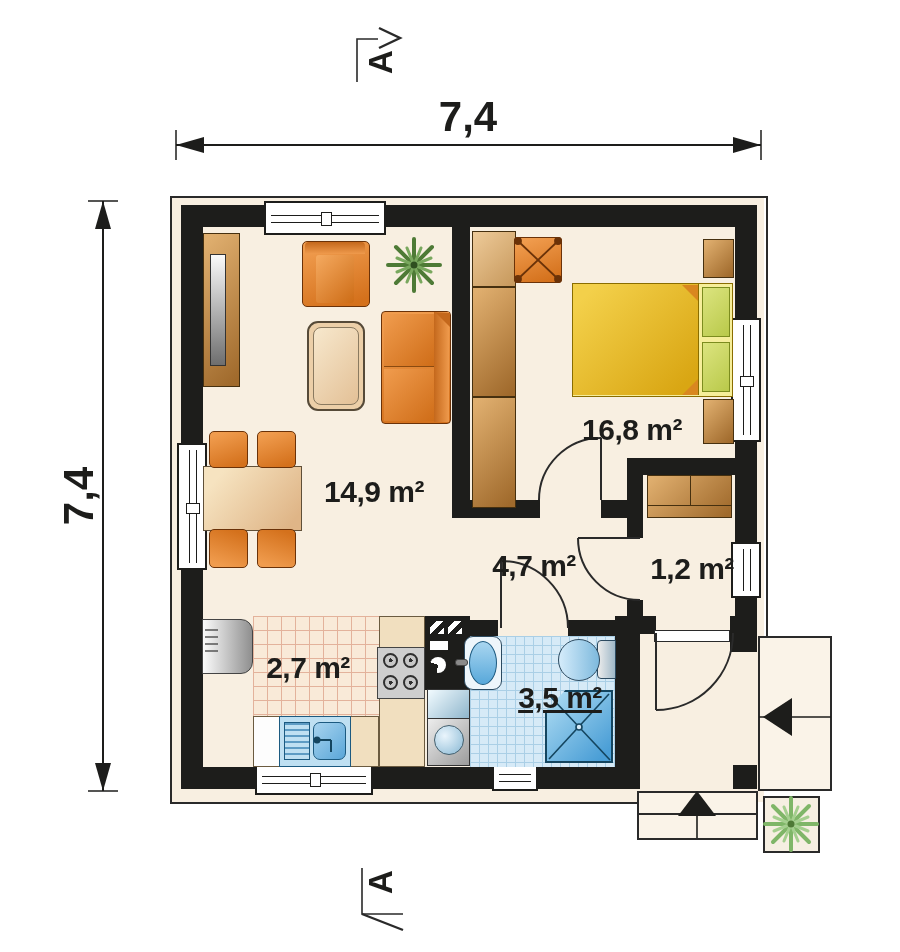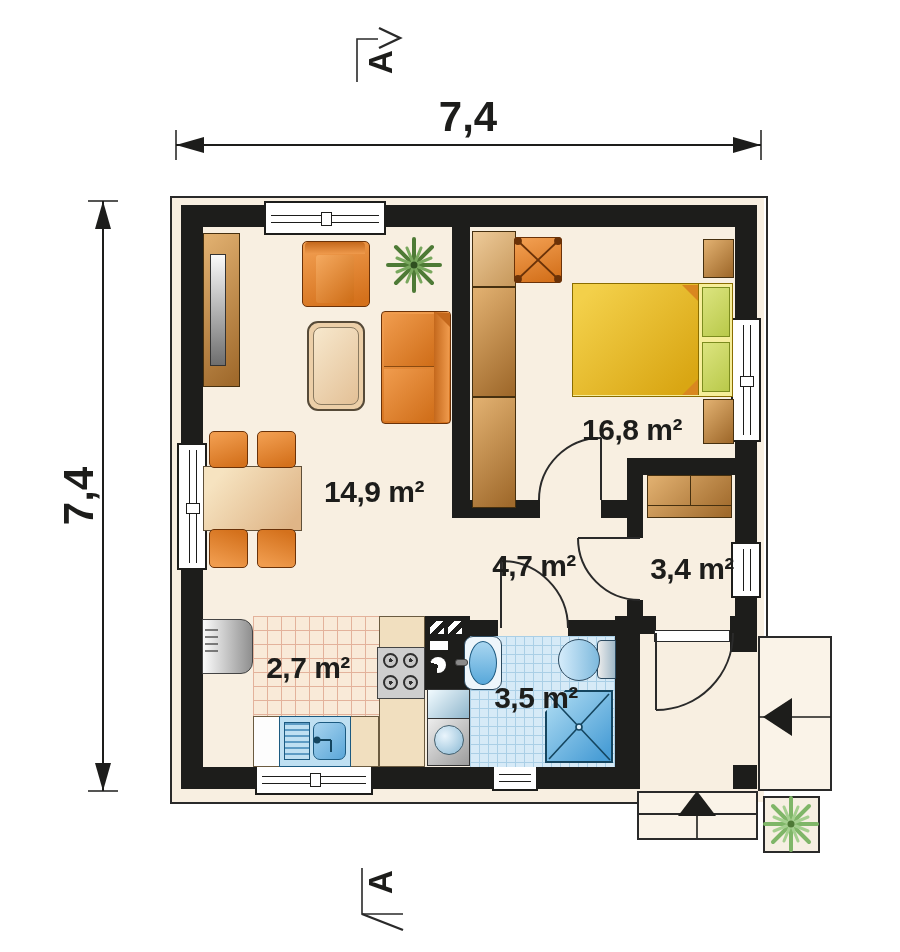--- a/index.html
+++ b/index.html
@@ -256,23 +256,23 @@
 
     <g>
       <circle cx="317" cy="740" r="3.5" fill="#14455f"></circle>
       <path d="M320,740 H331 M331,740 V752" stroke="#14455f" stroke-width="2" fill="none"></path>
     </g>
   </svg>
 
   <div class="rlabel" style="left:374px;top:492px;">14,9 m²</div>
   <div class="rlabel" style="left:632px;top:430px;">16,8 m²</div>
   <div class="rlabel" style="left:534px;top:566px;">4,7 m²</div>
-  <div class="rlabel" style="left:692px;top:569px;">3,4 m²</div>
+  <div class="rlabel" style="left:692px;top:569px;">1,2 m²</div>
   <div class="rlabel" style="left:308px;top:668px;">2,7 m²</div>
-  <div class="rlabel" style="left:536px;top:698px;">3,5 m²</div>
+  <div class="rlabel" style="left:560px;top:698px;text-decoration:underline;">3,5 m²</div>
 
   <div class="dimlabel" style="left:468px;top:117px;">7,4</div>
   <div class="dimlabel" style="left:79px;top:496px;transform:translate(-50%,-50%) rotate(-90deg);">7,4</div>
 
   <div class="seclabel" style="left:381px;top:62px;">A</div>
   <div class="seclabel" style="left:381px;top:882px;">A</div>
 
 </div>
 
 </body></html>

